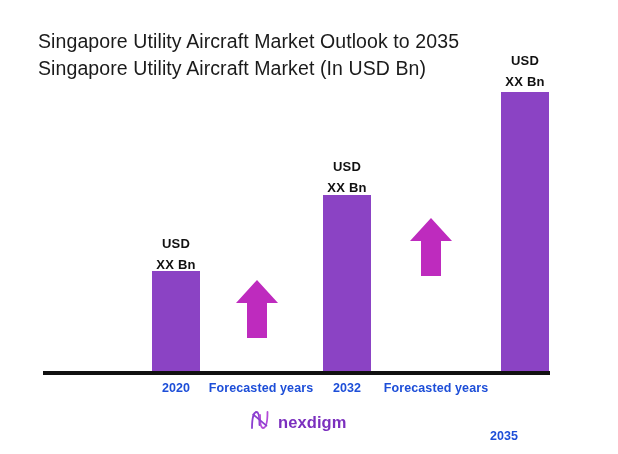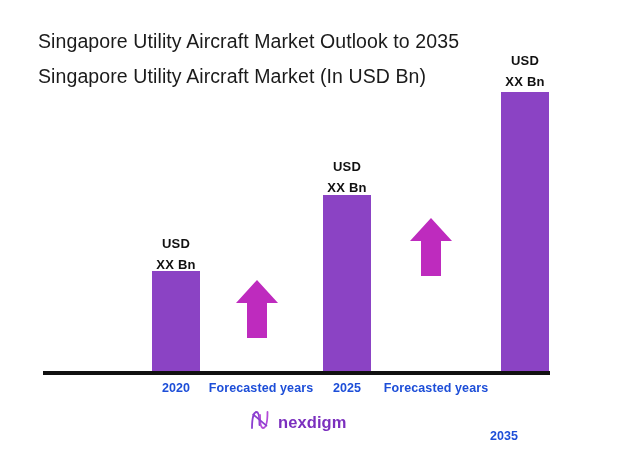--- a/index.html
+++ b/index.html
@@ -40,21 +40,21 @@
     letter-spacing: 0.1px;
     margin: 0;
   }
   .chart-subtitle {
     font-family: "Liberation Sans", sans-serif;
     font-size: 19.5px;
     font-weight: 400;
     line-height: 27px;
     color: #1b1b1b;
     letter-spacing: 0.1px;
-    margin: 8px 0 0 0;
+    margin: 0 0 0 0;
   }
 
   
   .plot-area {
     position: absolute;
     left: 0;
     top: 0;
     width: 618px;
     height: 454px;
   }
@@ -188,21 +188,21 @@
     <div class="arrow arrow-2">
       <svg width="42" height="58" viewBox="0 0 42 58" xmlns="http://www.w3.org/2000/svg">
         <polygon points="21,0 42,23 31,23 31,58 11,58 11,23 0,23" fill="#BE2BBE"></polygon>
       </svg>
     </div>
 
     <div class="axis-line"></div>
 
     <div class="x-label x-2020">2020</div>
     <div class="x-label x-hist">Forecasted years</div>
-    <div class="x-label x-2025">2025</div>
+    <div class="x-label x-2025">2032</div>
     <div class="x-label x-fore">Forecasted years</div>
     <div class="x-label x-2035">2035</div>
 
   </div>
 
   <div class="logo">
     <span>
       <svg width="22" height="22" viewBox="0 0 22 22" xmlns="http://www.w3.org/2000/svg">
         <path d="M3 19 C3 8, 5 3, 7.5 3 C10 3, 10.5 9, 10.5 16" fill="none" stroke="#8B3FD0" stroke-width="1.8" stroke-linecap="round"></path>
         <path d="M18.5 3 C18.5 14, 16.5 19, 14 19 C11.5 19, 11 13, 11 6" fill="none" stroke="#B44BD8" stroke-width="1.8" stroke-linecap="round"></path>

